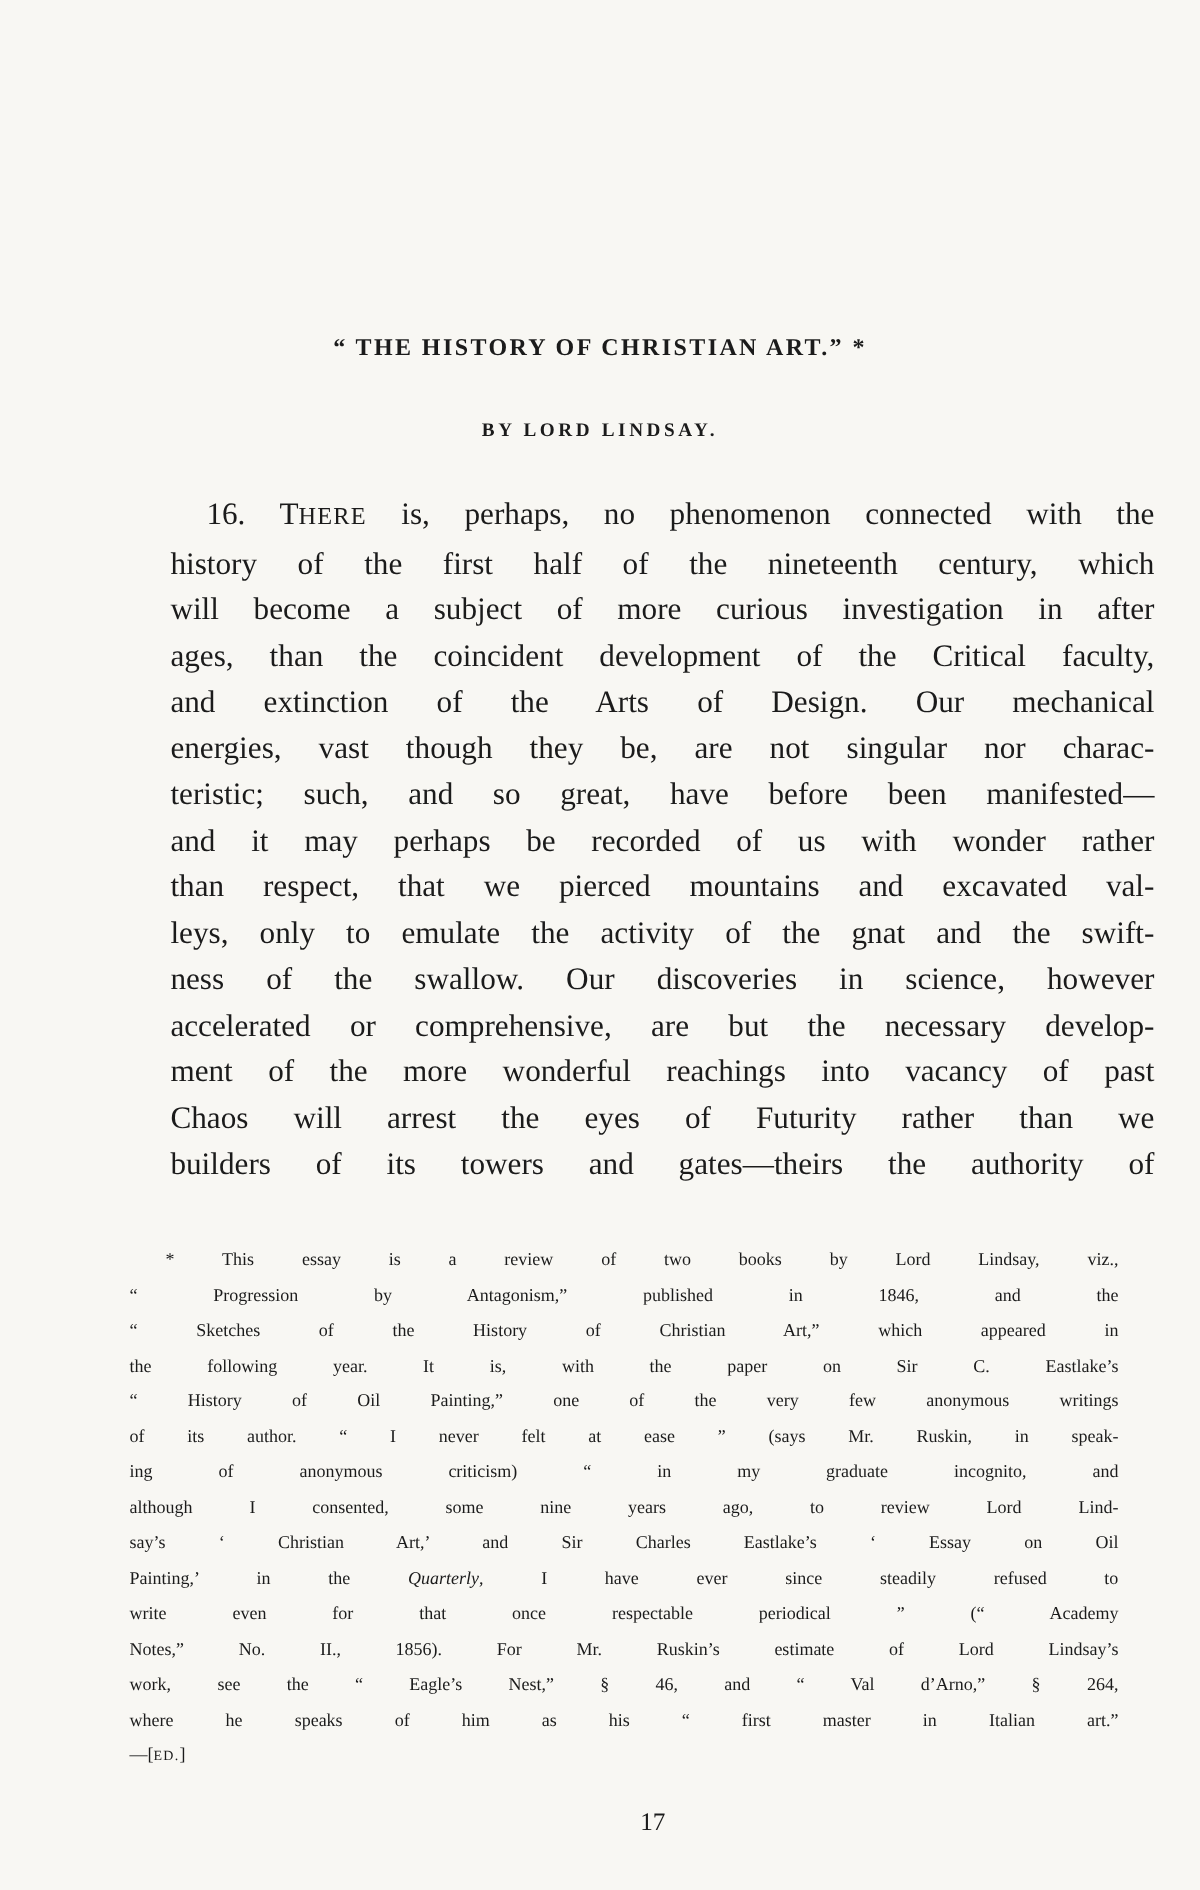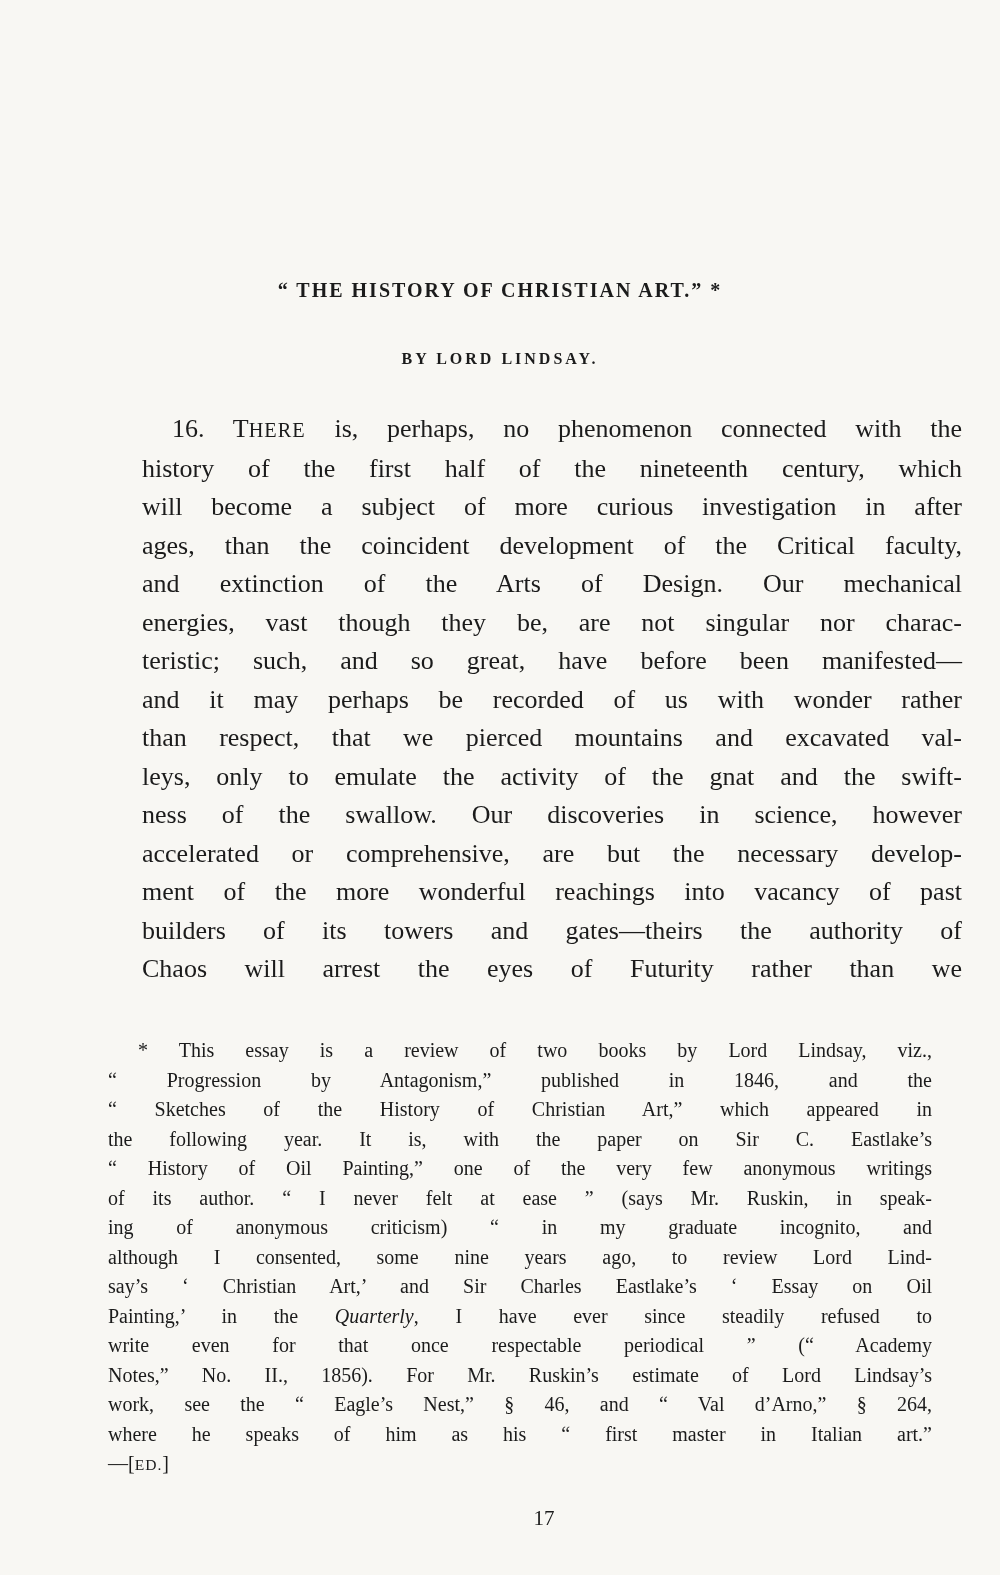--- a/index.html
+++ b/index.html
@@ -47,21 +47,21 @@
     text-align-last: justify;
     white-space: nowrap;
   }
   .indent { text-indent: 30px; }
   .sc { font-size: 0.78em; letter-spacing: 1px; }
   .footnote {
     position: absolute;
     top: 1036px;
     left: 108px;
     width: 824px;
-    font-size: 20px;
+    font-size: 15px;
   }
   .fline {
     line-height: 29.5px;
     text-align: justify;
     text-align-last: justify;
     white-space: nowrap;
   }
   .fline.last {
     text-align: left;
     text-align-last: left;
@@ -91,22 +91,22 @@
   <div class="bline">ages, than the coincident development of the Critical faculty,</div>
   <div class="bline">and extinction of the Arts of Design.  Our mechanical</div>
   <div class="bline">energies, vast though they be, are not singular nor charac-</div>
   <div class="bline">teristic; such, and so great, have before been manifested—</div>
   <div class="bline">and it may perhaps be recorded of us with wonder rather</div>
   <div class="bline">than respect, that we pierced mountains and excavated val-</div>
   <div class="bline">leys, only to emulate the activity of the gnat and the swift-</div>
   <div class="bline">ness of the swallow.  Our discoveries in science, however</div>
   <div class="bline">accelerated or comprehensive, are but the necessary develop-</div>
   <div class="bline">ment of the more wonderful reachings into vacancy of past</div>
+  <div class="bline">Chaos will arrest the eyes of Futurity rather than we</div>
   <div class="bline">builders of its towers and gates—theirs the authority of</div>
-  <div class="bline">Chaos will arrest the eyes of Futurity rather than we</div>
 </div>
 
 <div class="footnote">
   <div class="fline indent">* This essay is a review of two books by Lord Lindsay, viz.,</div>
   <div class="fline">“ Progression by Antagonism,” published in 1846, and the</div>
   <div class="fline">“ Sketches of the History of Christian Art,” which appeared in</div>
   <div class="fline">the following year.  It is, with the paper on Sir C. Eastlake’s</div>
   <div class="fline">“ History of Oil Painting,” one of the very few anonymous writings</div>
   <div class="fline">of its author.  “ I never felt at ease ” (says Mr. Ruskin, in speak-</div>
   <div class="fline">ing of anonymous criticism)  “ in my graduate incognito, and</div>

